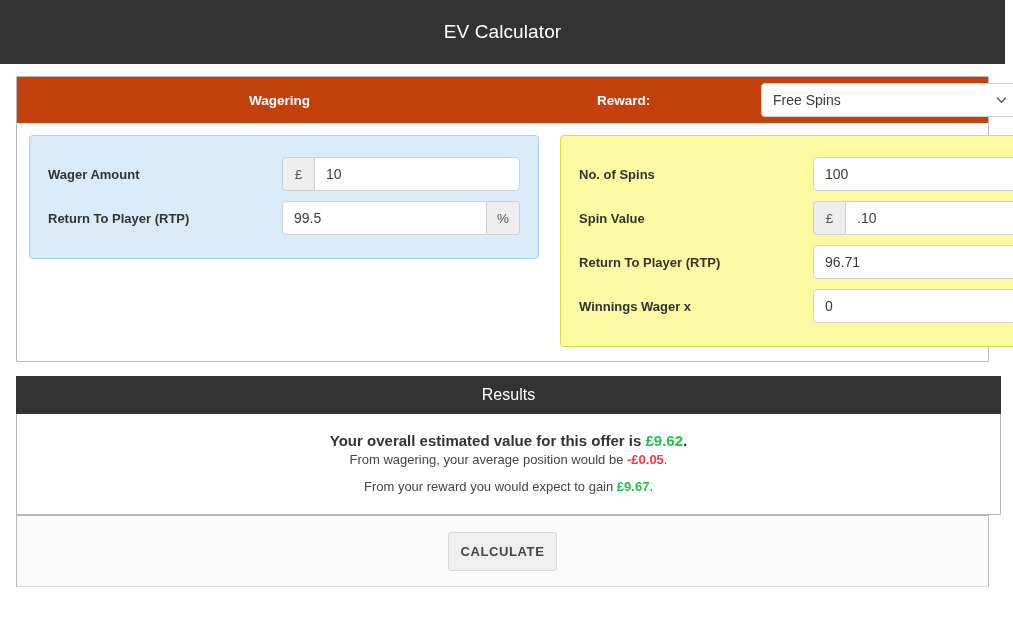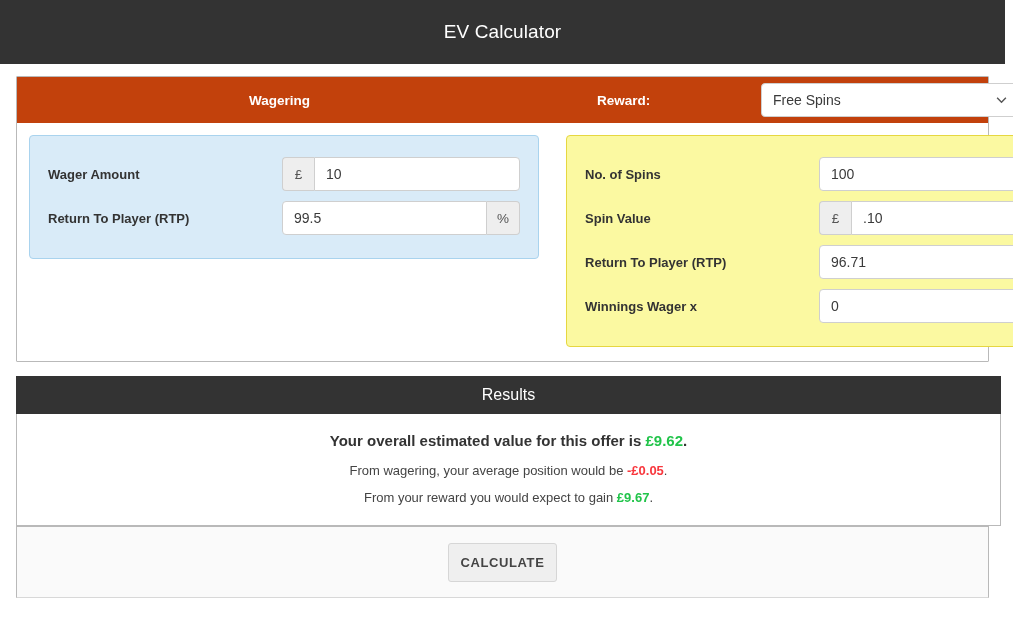--- a/index.html
+++ b/index.html
@@ -106,21 +106,21 @@
     width: 11px;
     height: 7px;
     color: #555;
   }
   .chev svg { display: block; }
 
   
   .panels {
     display: flex;
     padding: 12px 12px 14px 12px;
-    gap: 27px;
+    gap: 21px;
     align-items: flex-start;
   }
   .panel {
     border-radius: 4px;
     padding: 16px 18px 18px 18px;
   }
   .panel.wagering {
     flex: 0 0 469px;
     background: #d9ebf8;
     border: 1px solid #a9d3ee;
@@ -204,21 +204,21 @@
     font-size: 16px;
   }
   .results-body {
     padding: 18px 10px 20px 10px;
     text-align: center;
   }
   .res-line-main {
     font-size: 15px;
     font-weight: bold;
     color: #333333;
-    margin-bottom: 14px;
+    margin-bottom: 3px;
   }
   .res-line-sub {
     font-size: 13px;
     color: #444444;
     margin-bottom: 12px;
   }
   .res-line-sub:last-child { margin-bottom: 0; }
   .val-pos { color: #21c44a; font-weight: bold; }
   .val-neg { color: #f8373d; font-weight: bold; }
 

